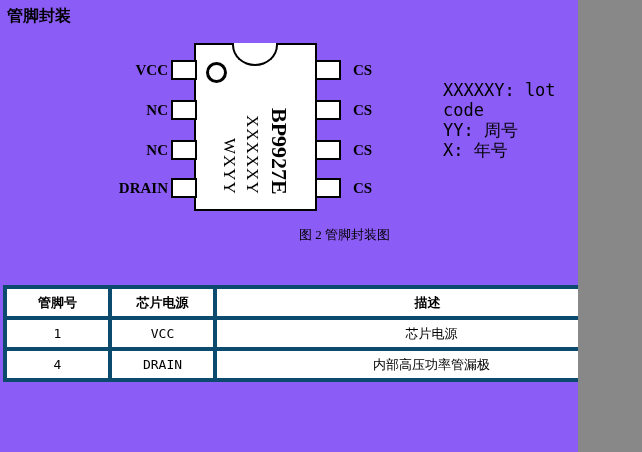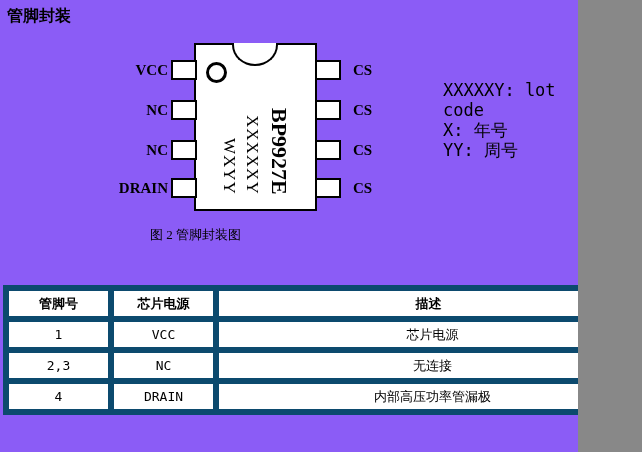--- a/index.html
+++ b/index.html
@@ -92,40 +92,40 @@
     line-height: 20px;
     color: #000;
     margin-top: 25px;
   }
 
   
   #figure-caption {
     position: absolute;
     left: 150px; top: 226px;
     width: 240px;
-    text-align: left;
+    text-align: right;
     font-size: 13px;
     color: #000;
     font-family: "Liberation Serif", "DejaVu Serif", serif;
   }
 
   
   #pin-table {
     position: absolute;
     left: 3px; top: 285px;
     width: 635px;
     border-collapse: collapse;
     table-layout: fixed;
     font-size: 13px;
   }
   #pin-table col.c0 { width: 105px; }
   #pin-table col.c1 { width: 105px; }
   #pin-table col.c2 { width: 425px; }
   #pin-table th, #pin-table td {
-    border: 6px solid #0c4a6e;
+    border: 4px solid #0c4a6e;
     height: 31px;
     padding: 0 4px;
     vertical-align: middle;
     background: #fff;
   }
   #pin-table { border-top: 2px solid #000; }
   #pin-table th {
     font-family: "Liberation Sans", "DejaVu Sans", sans-serif;
     font-weight: bold;
     text-align: center;
@@ -169,22 +169,22 @@
   <div class="pin-label left pin-row-1">NC</div>
   <div class="pin-label left pin-row-2">NC</div>
   <div class="pin-label left pin-row-3">DRAIN</div>
   <div class="pin-label right pin-row-0">CS</div>
   <div class="pin-label right pin-row-1">CS</div>
   <div class="pin-label right pin-row-2">CS</div>
   <div class="pin-label right pin-row-3">CS</div>
 
   <div id="legend">
     <div>XXXXXY: lot code</div>
+    <div>YY: 周号</div>
     <div>X: 年号</div>
-    <div>YY: 周号</div>
   </div>
 
   <div id="figure-caption">图 2 管脚封装图</div>
 
 
   <table id="pin-table">
     <colgroup>
         <col class="c0">
         <col class="c1">
         <col class="c2">
@@ -196,25 +196,20 @@
         <th>描述</th>
       </tr>
     </thead>
     <tbody>
       <tr>
         <td class="num">1</td>
         <td class="name">VCC</td>
         <td class="desc">芯片电源</td>
       </tr>
       <tr>
-        <td class="num">2,3</td>
-        <td class="name">NC</td>
-        <td class="desc">无连接</td>
-      </tr>
-      <tr>
         <td class="num">4</td>
         <td class="name">DRAIN</td>
         <td class="desc">内部高压功率管漏极</td>
       </tr>
     </tbody>
   </table>
 
 </div>
 
 </body></html>

